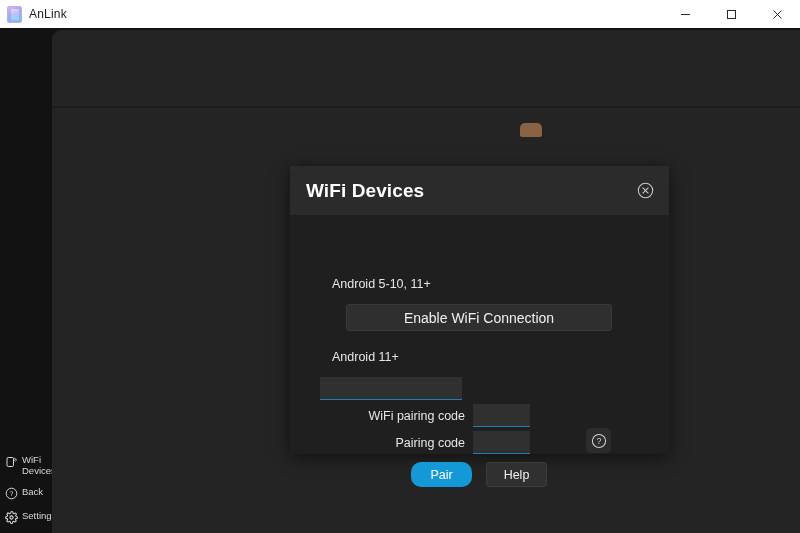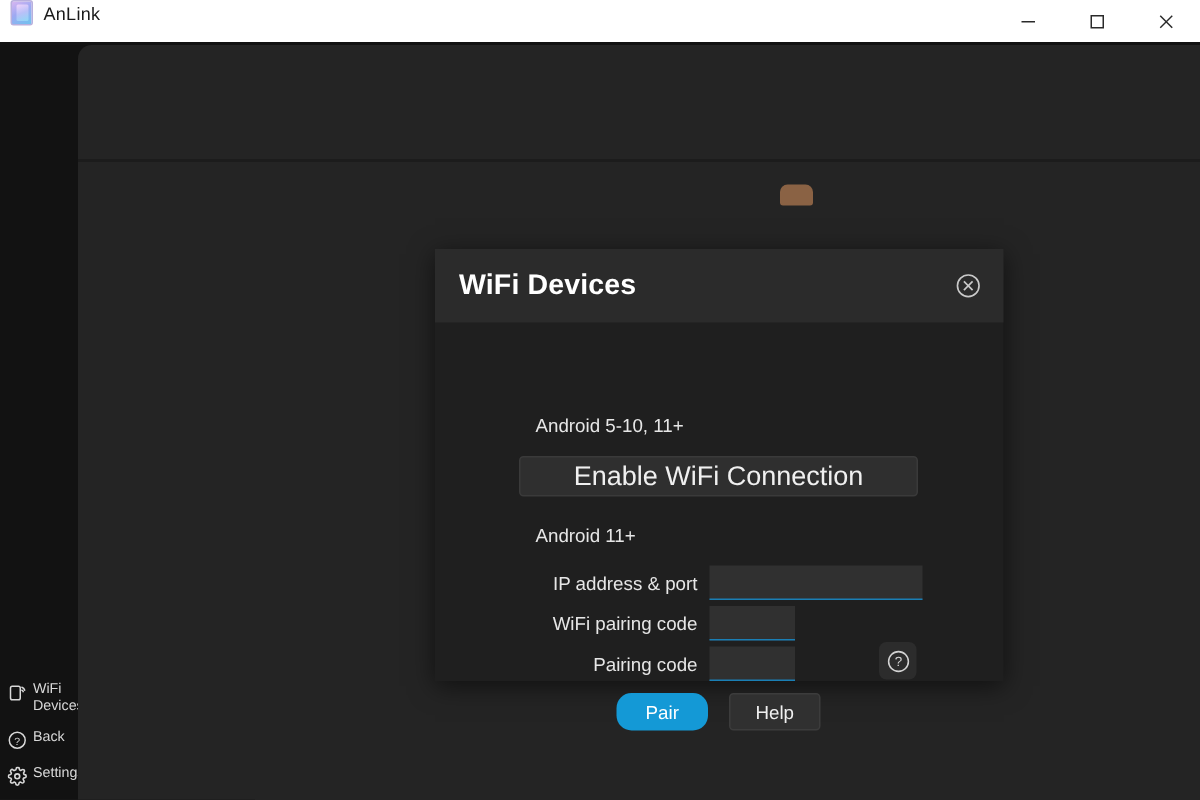--- a/index.html
+++ b/index.html
@@ -17,21 +17,21 @@
   }
 
   
   .titlebar {
     position: absolute;
     left: 0; top: 0;
     width: 800px;
     height: 28px;
     background: #ffffff;
     display: flex;
-    align-items: flex-start;
+    align-items: center;
   }
   .titlebar-left {
     display: flex;
     align-items: center;
     gap: 7px;
     padding-left: 7px;
   }
   .app-icon {
     width: 15px;
     height: 17px;
@@ -187,39 +187,38 @@
   .modal-body {
     padding: 0;
     position: relative;
     height: 239px;
   }
 
   .sect-label {
     position: absolute;
     font-size: 12.5px;
     color: #e6e6e6;
-    margin-left: 25px;
   }
   .lbl-1 { left: 42px; top: 62px; }
   .lbl-2 { left: 42px; top: 135px; }
 
   .enable-btn {
     position: absolute;
     left: 56px;
     top: 89px;
     width: 266px;
     height: 27px;
     background: #2f2f2f;
     border: 1px solid #3a3a3a;
     border-radius: 3px;
     box-sizing: border-box;
     display: flex;
     align-items: center;
     justify-content: center;
-    font-size: 18px;
+    font-size: 14px;
     color: #f0f0f0;
   }
 
   .field-row {
     position: absolute;
     display: flex;
     align-items: center;
     height: 23px;
   }
   .field-row .f-label {
@@ -390,21 +389,20 @@
 
     <div class="modal-body">
 
       <div class="sect-label lbl-1">Android 5-10, 11+</div>
 
       <div class="enable-btn">Enable WiFi Connection</div>
 
       <div class="sect-label lbl-2">Android 11+</div>
 
       <div class="field-row row-ip">
-        <span class="f-label">IP address &amp; port</span>
         <input class="f-input wide" type="text" value="" style="">
       </div>
 
       <div class="field-row row-code">
         <span class="f-label">WiFi pairing code</span>
         <input class="f-input narrow" type="text" value="" style="">
       </div>
 
       <div class="field-row row-port">
         <span class="f-label">Pairing code</span>

